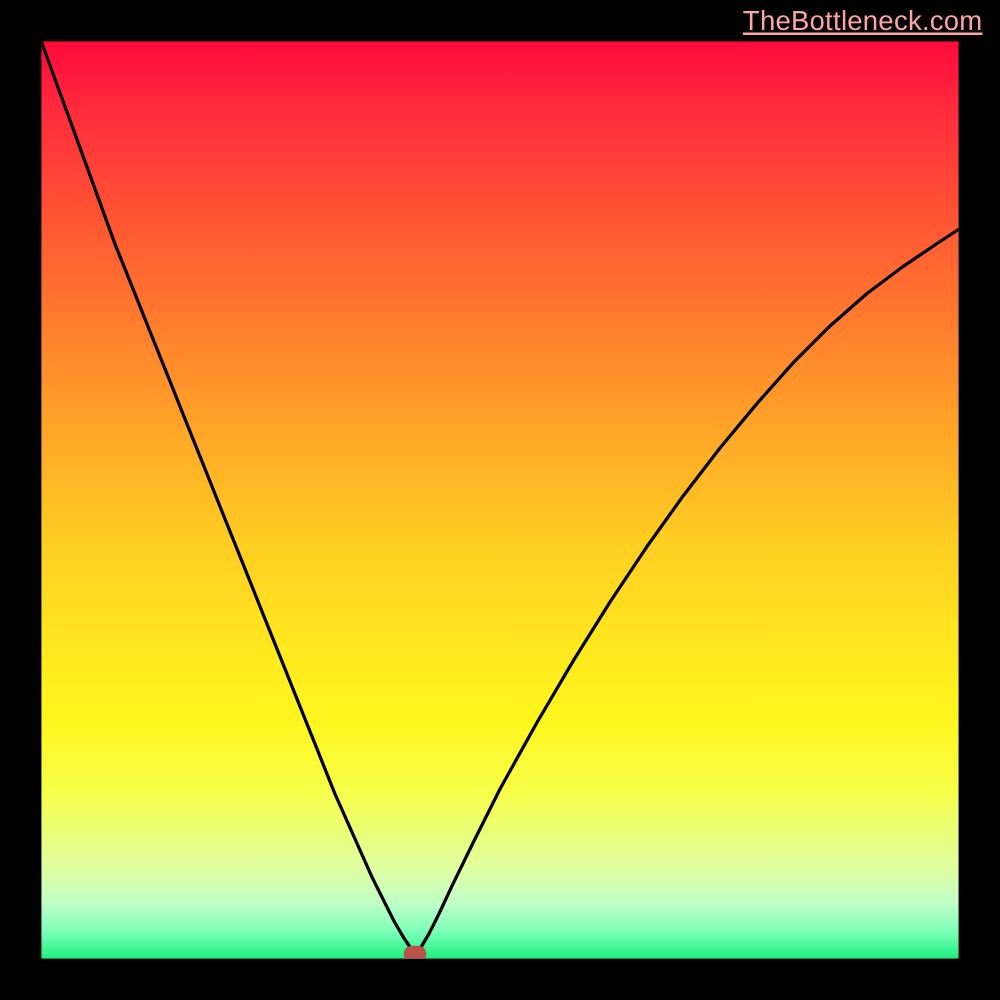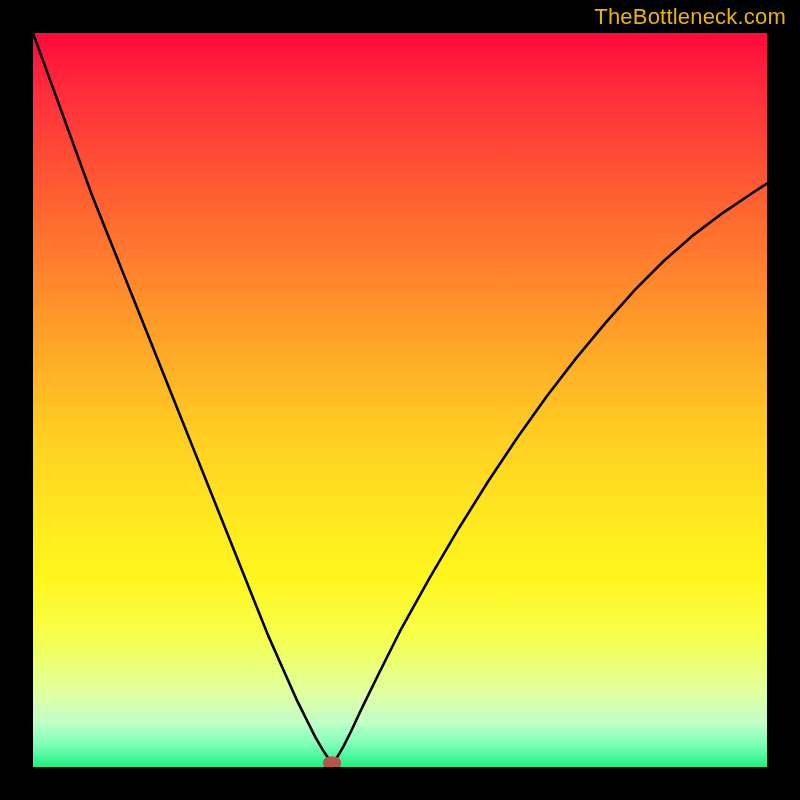--- a/index.html
+++ b/index.html
@@ -14,23 +14,24 @@
     width: 800px;
     height: 800px;
     background: #000;
   }
   .watermark {
     position: absolute;
     top: 4px;
     right: 14px;
     font-family: Arial, Helvetica, sans-serif;
     font-size: 22px;
-    color: #eab308;
+    color: #fca5a5;
     letter-spacing: 0.2px;
     z-index: 5;
+    text-decoration: underline;
   }
   .plot-area {
     position: absolute;
     left: 33px;
     top: 33px;
     width: 734px;
     height: 734px;
     overflow: hidden;
   }
   .gradient-bg {

